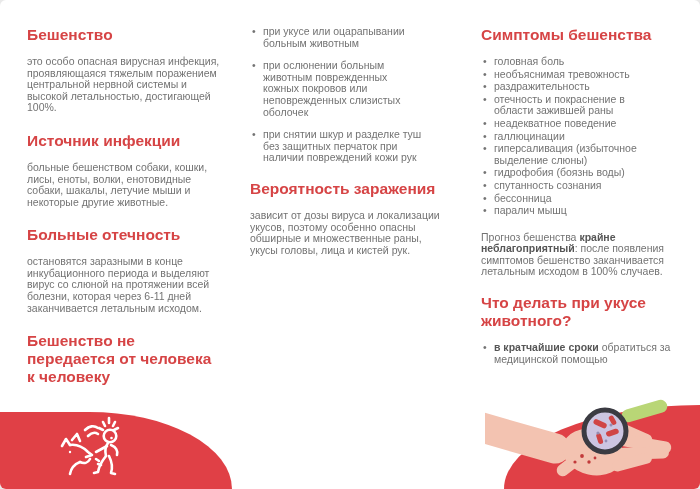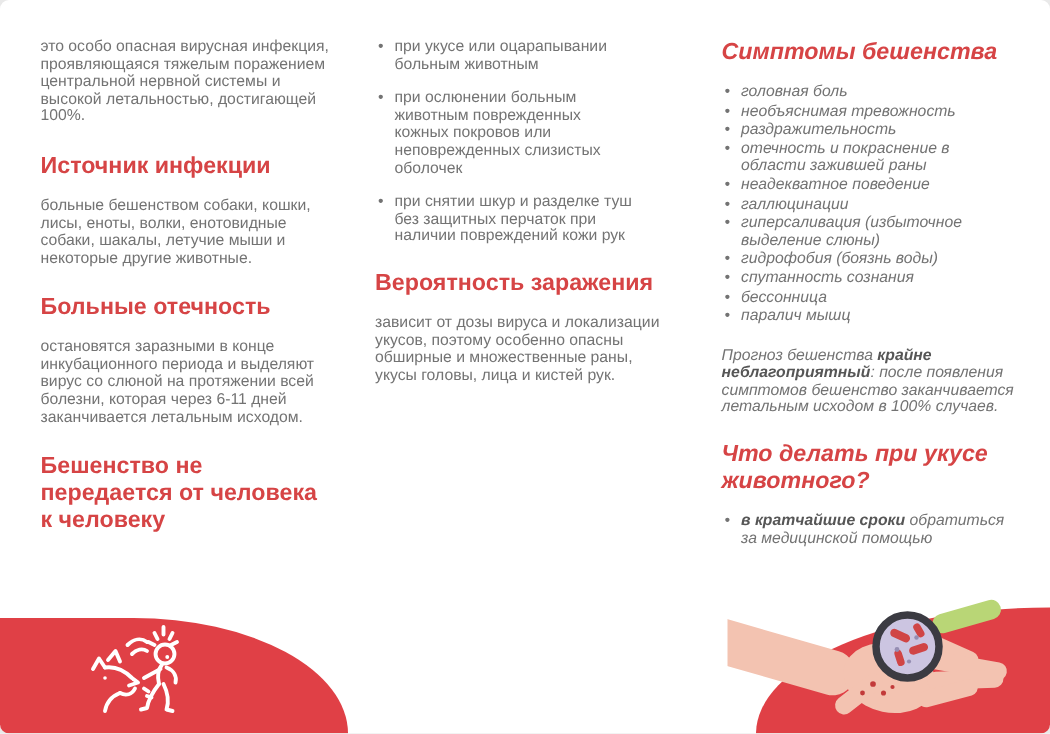--- a/index.html
+++ b/index.html
@@ -12,21 +12,21 @@
   html,body{margin:0;padding:0;background:#e9e9e9;}
   .page{
     position:relative;width:700px;height:489px;background:#ffffff;
     overflow:hidden;border-radius:6px;
     font-family:"Liberation Sans","DejaVu Sans",sans-serif;
   }
   .cols{display:grid;grid-template-columns:233px 233px 234px;position:relative;z-index:2;}
   .col{padding-top:26px;}
   .col-1{padding-left:27px;padding-right:13px;}
   .col-2{padding-left:17px;padding-right:14px;}
-  .col-3{padding-left:15px;padding-right:17px;font-style:italic;}
+  .col-3{padding-left:15px;padding-right:17px;}
   h2{
     font-size:15.5px;line-height:1.16;font-weight:700;
     color:var(--accent);margin:18px 0 12px;
   }
   h2.first{margin-top:0;}
   p,li{font-size:10.5px;line-height:11.6px;color:var(--body);}
   p{margin:0;}
   ul{list-style:none;margin:0;padding:0;}
   li{position:relative;padding-left:13px;}
   li::before{content:"\2022";position:absolute;left:2px;color:var(--body);}
@@ -52,20 +52,21 @@
   .hand-art{position:absolute;right:0;bottom:0;z-index:3;}
 </style>
 </head>
 <body>
 
 <div class="page">
 
   <main class="cols">
 
     <section class="col col-1">
+      <h2 class="first">Бешенство</h2>
       <p>это особо опасная вирусная инфекция, проявляющаяся тяжелым поражением центральной нервной системы и высокой летальностью, достигающей 100%.</p>
       <h2>Источник инфекции</h2>
       <p>больные бешенством собаки, кошки, лисы, еноты, волки, енотовидные собаки, шакалы, летучие мыши и некоторые другие животные.</p>
       <h2>Больные отечность</h2>
       <p>остановятся заразными в конце инкубационного периода и выделяют вирус со слюной на протяжении всей болезни, которая через 6-11 дней заканчивается летальным исходом.</p>
       <h2>Бешенство не передается от человека к человеку</h2>
     </section>
 
     <section class="col col-2">
       <ul class="loose">

